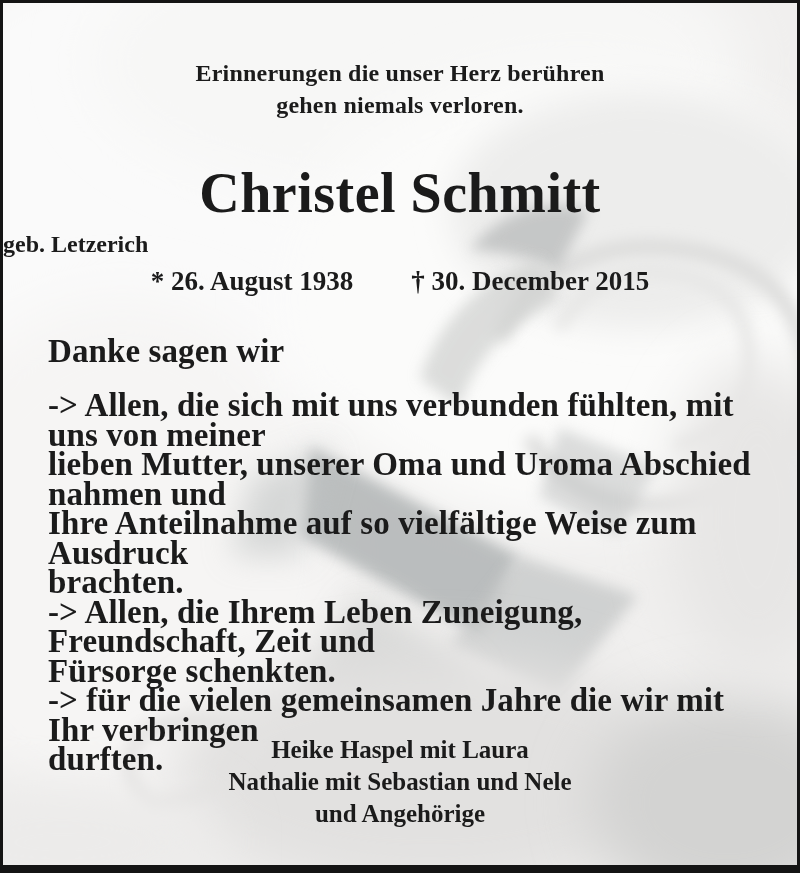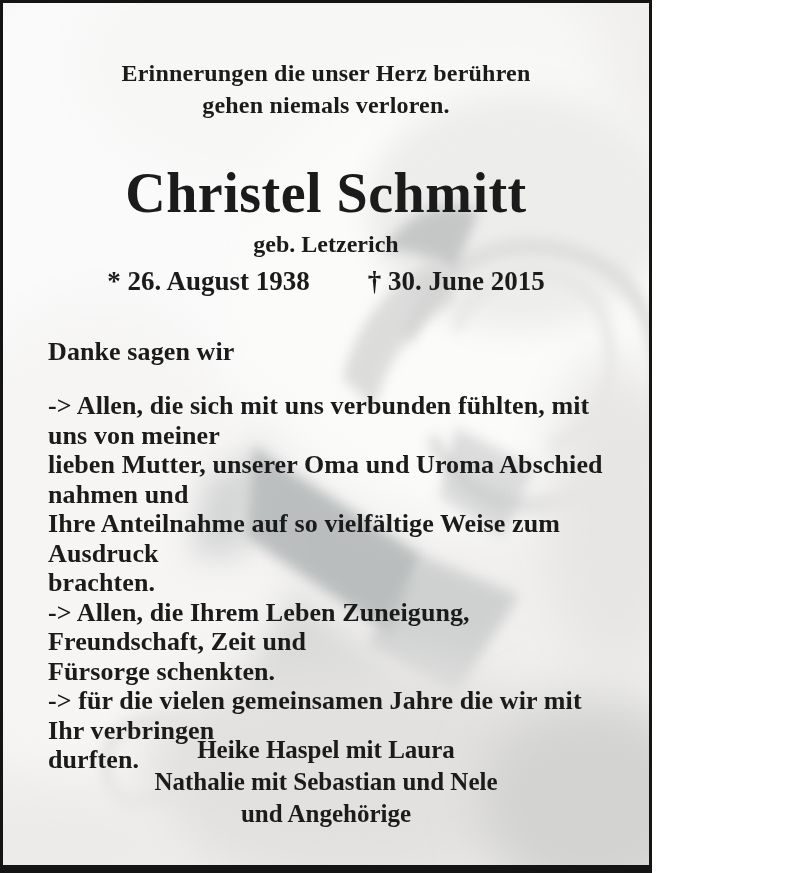--- a/index.html
+++ b/index.html
@@ -1,21 +1,21 @@
 <!DOCTYPE html>
 <html lang="de"><head>
 <meta charset="utf-8">
 <style>
   html, body {
     margin: 0;
     padding: 0;
     background: #ffffff;
   }
   .stage {
-    width: 652px;
+    width: 800px;
     height: 873px;
     position: relative;
     overflow: hidden;
     font-family: "Liberation Serif", serif;
   }
   .notice {
     position: absolute;
     inset: 0;
     box-sizing: border-box;
     border: 3px solid #141414;
@@ -54,39 +54,39 @@
     text-align: center;
     font-size: 56px;
     line-height: 60px;
     letter-spacing: 0.5px;
   }
   .maiden-name {
     position: absolute;
     top: 228px;
     left: 0;
     right: 0;
-    text-align: center;
+    text-align: left;
     font-size: 24px;
   }
   .dates-row {
     position: absolute;
     top: 263px;
     left: 0;
     right: 0;
     display: flex;
     justify-content: center;
     gap: 58px;
     font-size: 27px;
     font-family: Liberation Serif, serif;
   }
   .body-col {
     position: absolute;
     left: 45px;
     right: 28px;
-    font-size: 26px;
+    font-size: 33px;
     line-height: 29.5px;
     white-space: pre-line;
     letter-spacing: 0.1px;
   }
   .salutation { top: 334px; }
   .thanks-list { top: 388px; }
   .acknowledgement { top: 630px; }
   .mourners {
     position: absolute;
     top: 731px;
@@ -147,21 +147,21 @@
 
       <div class="epigraph">Erinnerungen die unser Herz berühren
 gehen niemals verloren.</div>
 
       <div class="deceased-name">Christel Schmitt</div>
 
       <div class="maiden-name">geb. Letzerich</div>
 
       <div class="dates-row">
         <span>* 26. August 1938</span>
-        <span>† 30. June 2015</span>
+        <span>† 30. December 2015</span>
       </div>
 
       <div class="body-col salutation">Danke sagen wir</div>
 
       <div class="body-col thanks-list">-&gt; Allen, die sich mit uns verbunden fühlten, mit uns von meiner
 lieben Mutter, unserer Oma und Uroma Abschied nahmen und
 Ihre Anteilnahme auf so vielfältige Weise zum Ausdruck
 brachten.
 -&gt; Allen, die Ihrem Leben Zuneigung, Freundschaft, Zeit und
 Fürsorge schenkten.

